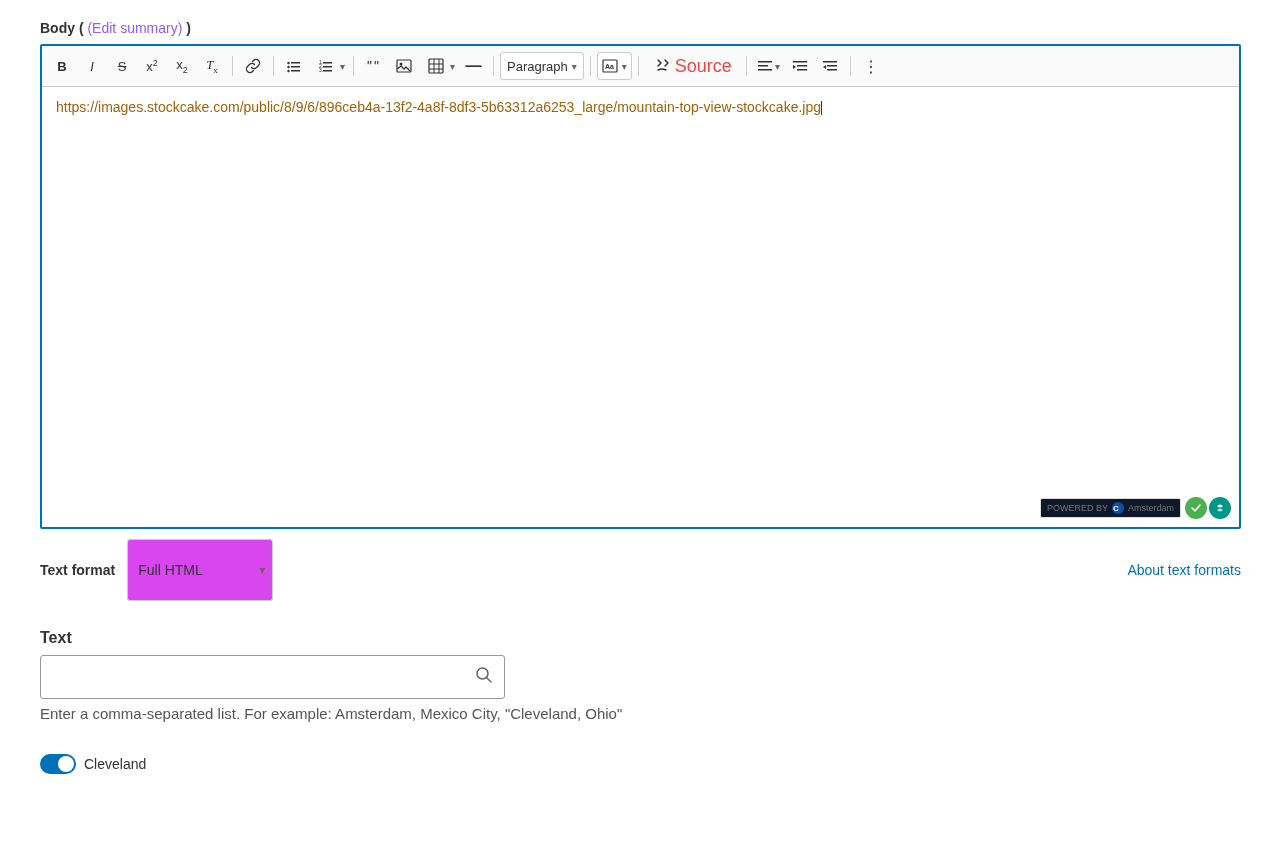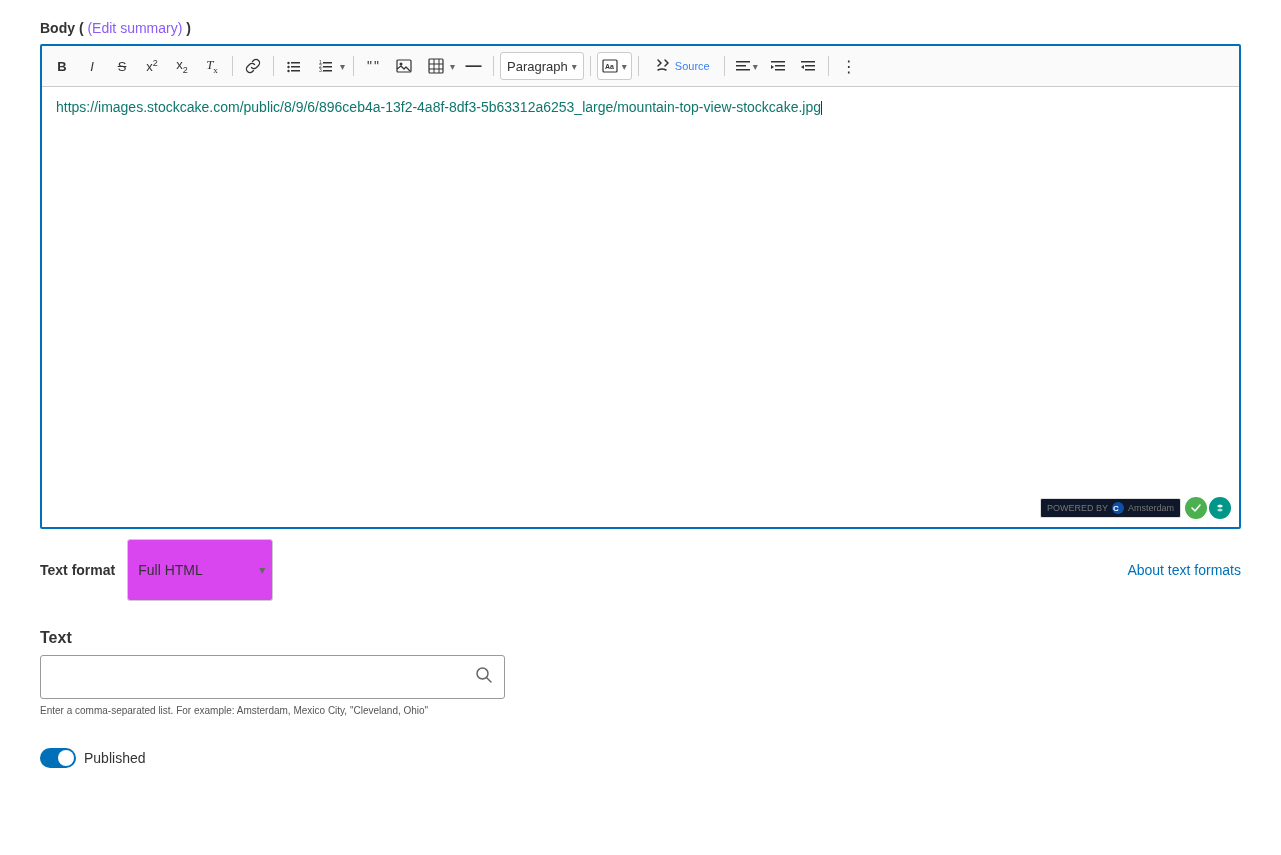--- a/index.html
+++ b/index.html
@@ -78,37 +78,37 @@
     }
 
     .source-btn {
       display: inline-flex;
       align-items: center;
       gap: 4px;
       padding: 3px 8px;
       border: none;
       background: transparent;
       cursor: pointer;
-      font-size: 11px;
-      color: #3b82f6;
+      font-size: 18px;
+      color: #ef4444;
       height: 28px;
       border-radius: 3px;
     }
 
     .editor-content {
       min-height: 440px;
       padding: 12px 14px;
       font-size: 14px;
       background: #fff;
       position: relative;
       outline: none;
     }
 
     .editor-content-text {
-      color: #0f766e;
+      color: #a16207;
       word-break: break-all;
       margin-top: 8px;
     }
 
     .cursor-line {
       display: inline-block;
       width: 1px;
       height: 14px;
       background: #333;
       vertical-align: text-bottom;
@@ -253,21 +253,21 @@
     .tags-search-icon {
       position: absolute;
       right: 12px;
       top: 50%;
       transform: translateY(-50%);
       color: #666;
       font-size: 16px;
     }
 
     .tags-hint {
-      font-size: 10px;
+      font-size: 15px;
       color: #555;
       margin-top: 6px;
     }
 
     .published-row {
       margin-top: 32px;
       display: flex;
       align-items: center;
       gap: 8px;
     }
@@ -555,14 +555,14 @@
         <circle cx="7.5" cy="7.5" r="5.5" stroke="#666" stroke-width="1.5"></circle>
         <line x1="11.5" y1="11.5" x2="16" y2="16" stroke="#666" stroke-width="1.5" stroke-linecap="round"></line>
       </svg>
     </span>
   </div>
   <div class="tags-hint">Enter a comma-separated list. For example: Amsterdam, Mexico City, "Cleveland, Ohio"</div>
 </div>
 
 <div class="published-row">
   <div class="publish-toggle"></div>
-  <span>Published</span>
+  <span>Cleveland</span>
 </div>
 
 </body></html>

